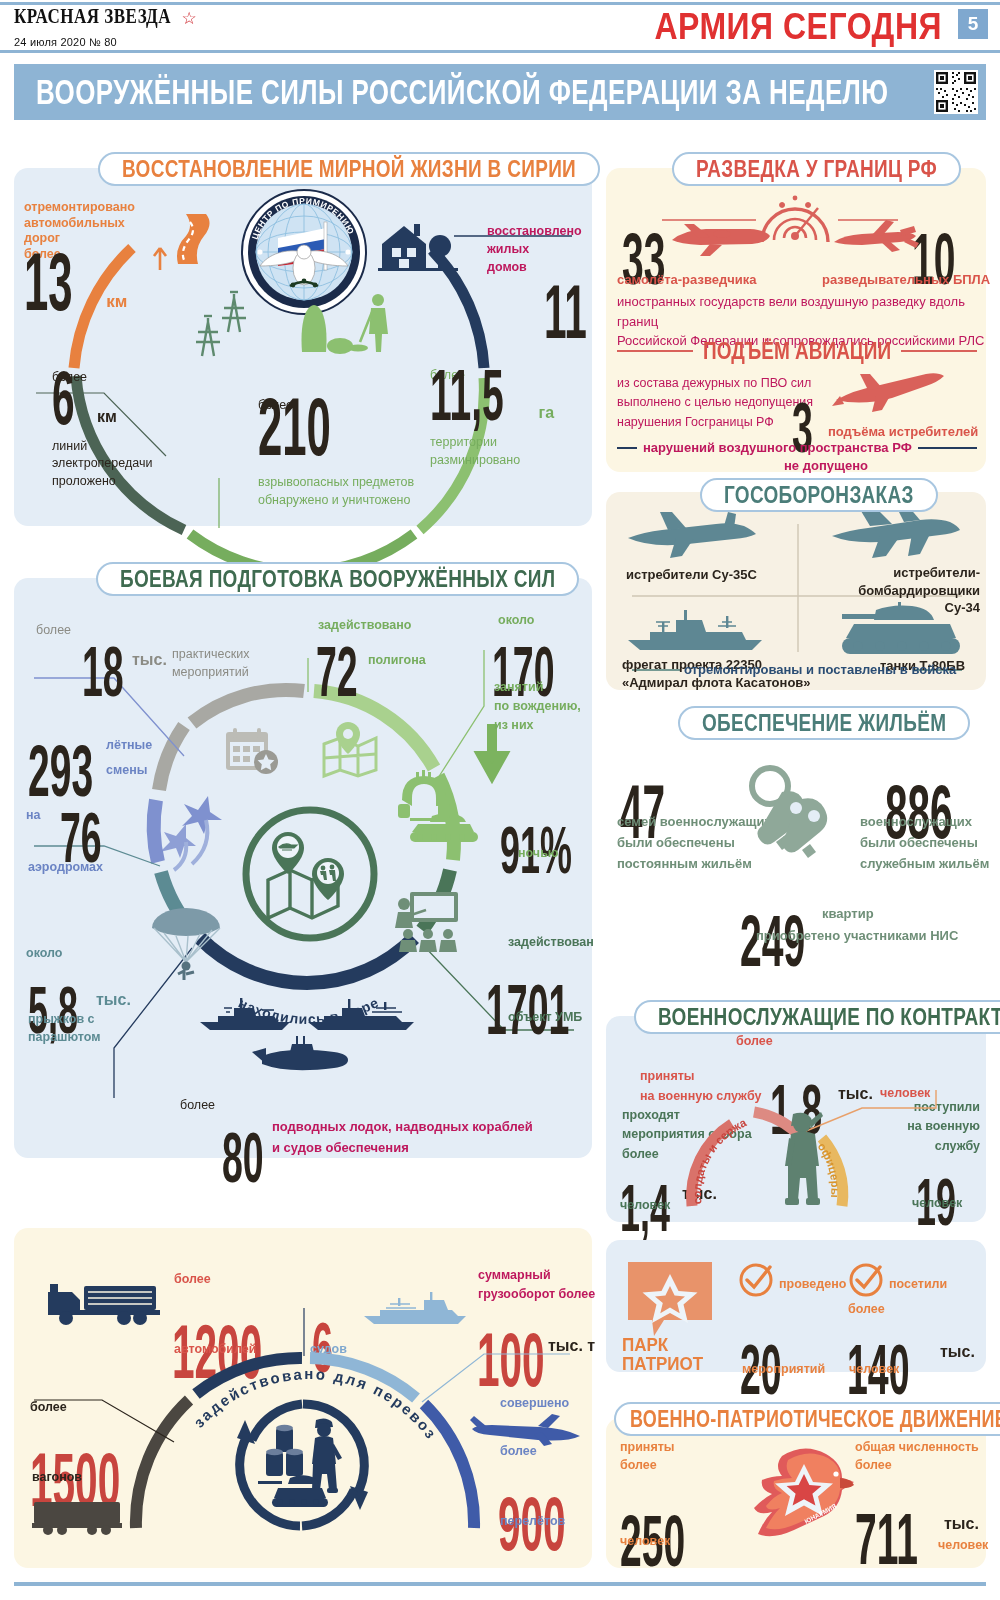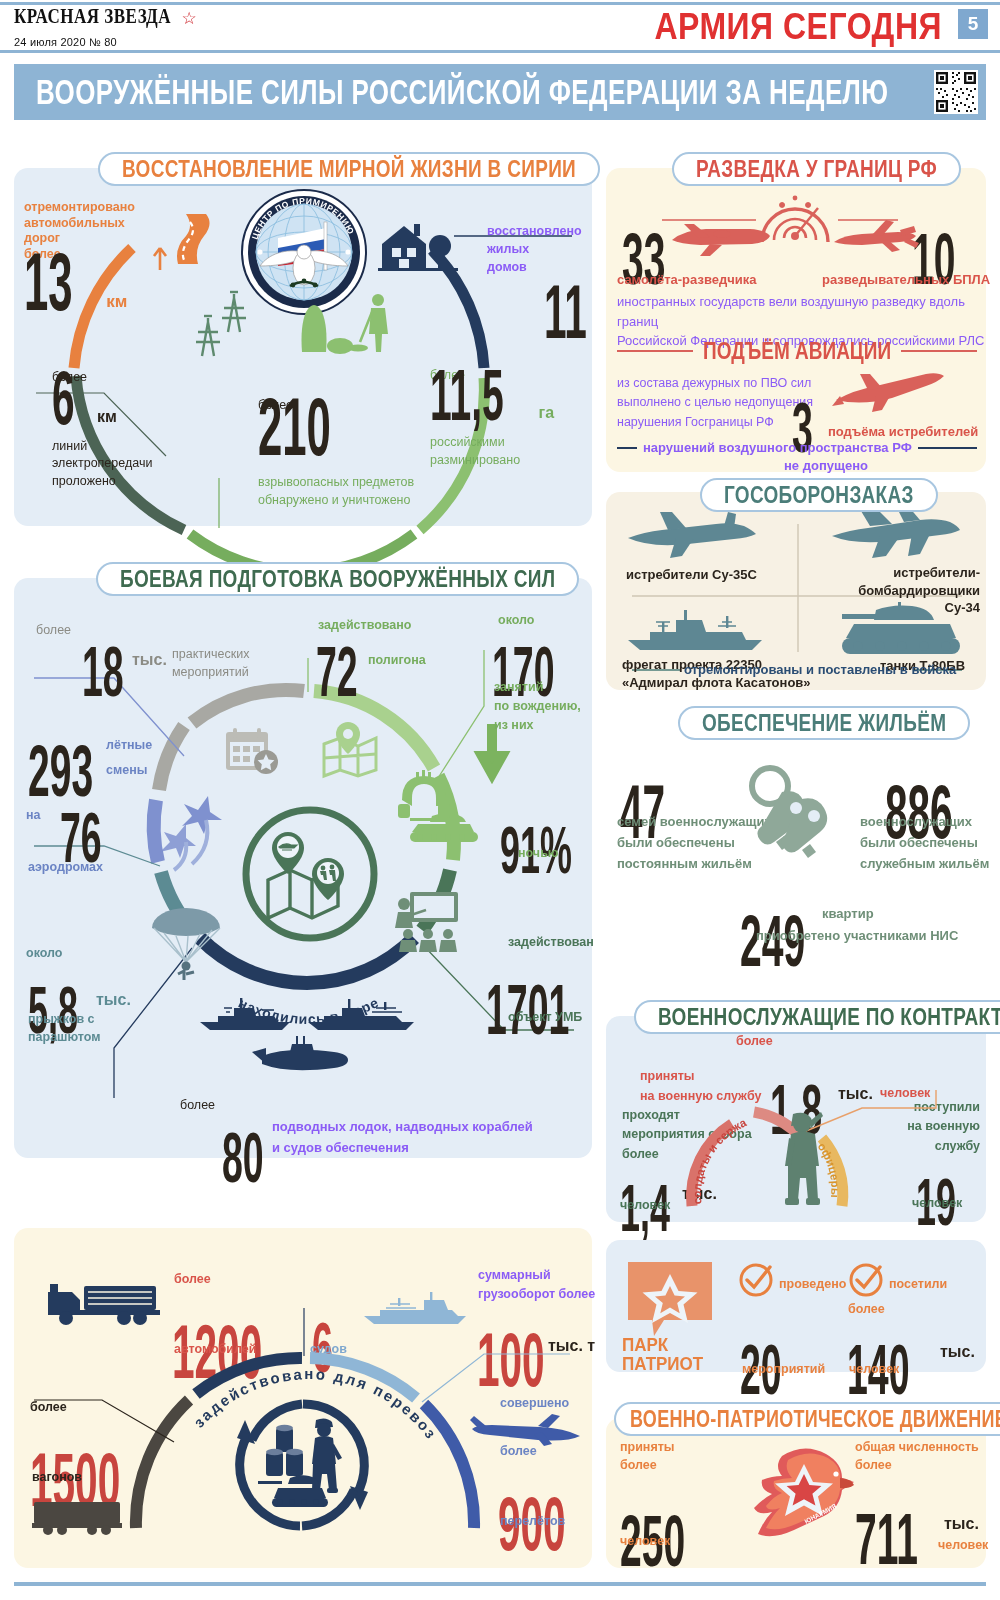--- a/index.html
+++ b/index.html
@@ -74,21 +74,21 @@
     color:#2b241c; line-height:0.85; transform:scaleY(1.45) scaleX(0.78);
     transform-origin:left bottom; white-space:nowrap;
   }
   .bignum.red { color:#c8453e; }
   .lbl { font-size:12.5px; line-height:1.25; white-space:nowrap; }
   .lbl.b { font-weight:bold; }
   .c-orange { color:#e8813f; }
   .c-green  { color:#76ad5e; }
   .c-dgreen { color:#4a7558; }
   .c-gray   { color:#8b8b84; }
-  .c-navy   { color:#8b5cf6; }
+  .c-navy   { color:#be185d; }
   .c-blue   { color:#6b84c4; }
   .c-teal   { color:#5c8b93; }
   .c-red    { color:#d9544a; }
   .c-dark   { color:#2b241c; }
   .c-lblue  { color:#7fa8cf; }
 
   svg { overflow: visible; }
   .abs { position:absolute; }
 </style>
 </head>
@@ -292,21 +292,21 @@
     <div class="lbl c-green" style="white-space:pre-line; margin-top:12px; line-height:1.45;">взрывоопасных предметов
 обнаружено и уничтожено</div>
   </div>
 
   <div class="abs" style="left:430px; top:368px;">
     <div class="lbl c-green">более</div>
     <div style="display:flex; align-items:flex-end;">
       <div class="bignum" style="font-size:50px;">11,5</div>
       <div class="lbl b c-green" style="font-size:16px; margin-left:14px; margin-bottom:3px;">га</div>
     </div>
-    <div class="lbl c-green" style="white-space:pre-line; margin-top:8px; line-height:1.4;">российскими
+    <div class="lbl c-green" style="white-space:pre-line; margin-top:8px; line-height:1.4;">территории
 разминировано</div>
   </div>
 
   <div class="card cream" style="left:606px; top:168px; width:380px; height:304px;"></div>
   <div class="pill red" style="left:672px; top:152px;">
     <span>РАЗВЕДКА У ГРАНИЦ РФ</span>
   </div>
 
   <div class="abs bignum" style="left:622px; top:248px; font-size:50px;">33</div>
   <div class="abs bignum" style="left:912px; top:248px; font-size:50px;">10</div>

